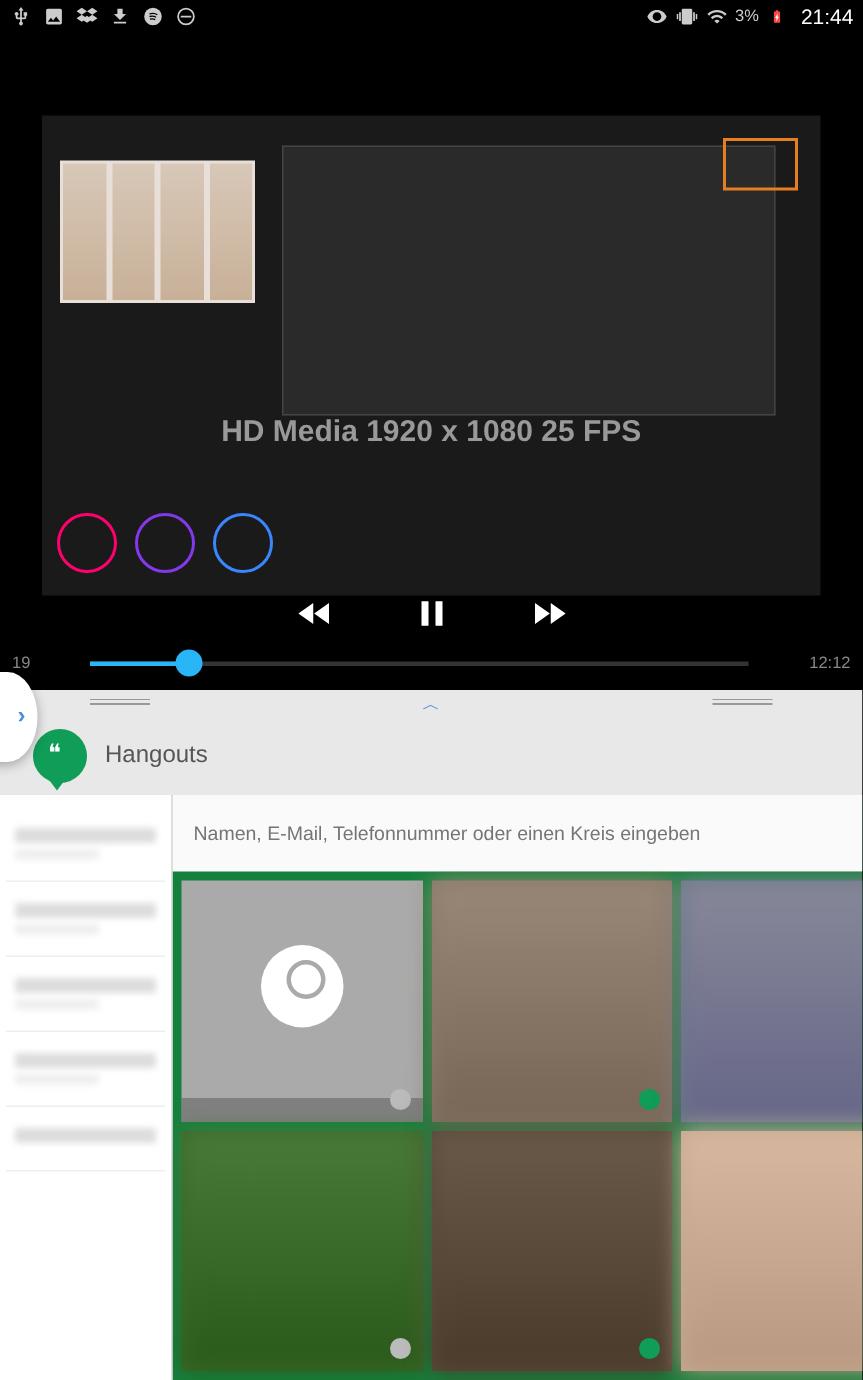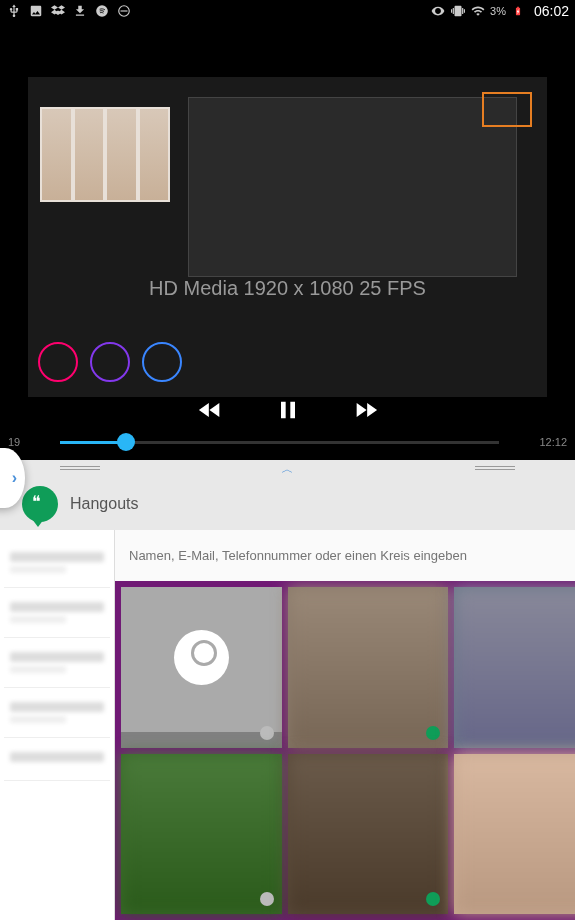--- a/index.html
+++ b/index.html
@@ -15,21 +15,21 @@
     .video-thumbnail { position: absolute; top: 0; left: 0; width: 100%; height: 100%; }
     .models-section { position: absolute; top: 30px; left: 12px; width: 130px; height: 95px; background: #e8e0d8; display: flex; }
     .model { flex: 1; background: linear-gradient(#d8c8b8 0%, #c8b098 100%); margin: 2px; }
     .settings-panel { position: absolute; top: 20px; left: 160px; right: 30px; bottom: 120px; background: #2a2a2a; border: 1px solid #444; }
     .small-preview { position: absolute; top: 15px; right: 15px; width: 50px; height: 35px; border: 2px solid #e67e22; }
     .color-wheels { position: absolute; bottom: 15px; left: 10px; display: flex; gap: 12px; }
     .wheel { width: 40px; height: 40px; border-radius: 50%; border: 2px solid; }
     .wheel:nth-child(1) { border-color: #ff006e; }
     .wheel:nth-child(2) { border-color: #8338ec; }
     .wheel:nth-child(3) { border-color: #3a86ff; }
-    .video-title-overlay { position: absolute; top: 200px; left: 50%; transform: translateX(-50%); color: #999; font-size: 20px; white-space: nowrap; }
+    .video-title-overlay { position: absolute; top: 200px; left: 50%; transform: translateX(-50%); color: #999; font-size: 20px; white-space: nowrap; font-weight: bold; }
     
     .playback-controls { position: absolute; bottom: 30px; left: 0; right: 0; display: flex; justify-content: center; gap: 50px; align-items: center; }
     .ctrl-btn { color: #fff; font-size: 24px; cursor: pointer; }
     
     .progress-bar { position: absolute; bottom: 8px; left: 0; right: 0; height: 20px; display: flex; align-items: center; padding: 0 8px; gap: 32px; }
     .time-label { color: #888; font-size: 11px; }
     .track { flex: 1; height: 3px; background: #333; margin: 0 8px; position: relative; }
     .track-fill { position: absolute; left: 0; top: 0; height: 100%; width: 15%; background: #29b6f6; }
     .track-thumb { position: absolute; left: 15%; top: 50%; transform: translate(-50%, -50%); width: 18px; height: 18px; border-radius: 50%; background: #29b6f6; }
     
@@ -39,21 +39,21 @@
     
     .side-handle { position: absolute; top: 448px; left: -15px; width: 40px; height: 60px; background: #fff; border-radius: 0 50% 50% 0; z-index: 10; display: flex; align-items: center; justify-content: flex-end; padding-right: 8px; box-shadow: 0 2px 8px rgba(0,0,0,0.3); }
     .side-handle-arrow { color: #4a90d9; font-weight: bold; }
     
     .hangouts-header { height: 52px; background: #e8e8e8; display: flex; align-items: center; padding-left: 22px; gap: 12px; position: relative; text-align: center; }
     .hangouts-icon { width: 36px; height: 36px; background: #0f9d58; border-radius: 50%; position: relative; }
     .hangouts-icon::before { content: ""; position: absolute; bottom: -5px; left: 10px; width: 0; height: 0; border-left: 6px solid transparent; border-right: 6px solid transparent; border-top: 8px solid #0f9d58; }
     .hangouts-icon::after { content: "❝"; position: absolute; color: #fff; font-size: 16px; top: 6px; left: 10px; }
     .hangouts-title { color: #555; font-size: 16px; }
     
-    .hangouts-body { display: flex; height: 390px; background: #701a75; }
+    .hangouts-body { display: flex; height: 390px; background: #15803d; }
     .contacts-list { width: 115px; background: #fff; border-right: 1px solid #ddd; padding: 8px 4px; }
     .contact-item { padding: 14px 6px; border-bottom: 1px solid #eee; }
     .contact-name { height: 10px; background: #ddd; border-radius: 2px; margin-bottom: 4px; filter: blur(2px); }
     .contact-sub { height: 7px; background: #eee; width: 60%; border-radius: 2px; filter: blur(2px); }
     
     .contacts-main { flex: 1; display: flex; flex-direction: column; }
     .search-input { border: none; padding: 18px 14px; font-size: 13px; color: #888; outline: none; background: #fafafa; }
     .contact-grid { flex: 1; display: grid; grid-template-columns: repeat(3, 1fr); gap: 6px; padding: 6px; overflow: hidden; }
     .contact-tile { background: #888; position: relative; aspect-ratio: 1; }
     .contact-tile.placeholder { background: #aaa; display: flex; align-items: center; justify-content: center; }
@@ -119,21 +119,21 @@
           <path d="M1 9l2 2c4.97-4.97 13.03-4.97 18 0l2-2C16.93 2.93 7.08 2.93 1 9zm8 8l3 3 3-3c-1.65-1.66-4.34-1.66-6 0zm-4-4l2 2c2.76-2.76 7.24-2.76 10 0l2-2C15.14 9.14 8.87 9.14 5 13z"></path>
         </svg>
     </span>
     <span style="font-size:11px">3%</span>
     <span class="status-icon">
       <svg width="10" height="14" viewBox="0 0 24 24">
           <path fill="#f44" d="M15.67 4H14V2h-4v2H8.33C7.6 4 7 4.6 7 5.33v15.33C7 21.4 7.6 22 8.33 22h7.33c.74 0 1.34-.6 1.34-1.33V5.33C17 4.6 16.4 4 15.67 4z"></path>
           <path fill="#fff" d="M11 20v-5.5H9L13 7v5.5h2L11 20z"></path>
         </svg>
     </span>
-    <span style="font-size:14px;color:#fff;margin-left:4px">06:02</span>
+    <span style="font-size:14px;color:#fff;margin-left:4px">21:44</span>
   </div>
 </div>
 
 <div class="video-area">
   <div class="video-content">
     <div class="video-thumbnail">
       <div class="models-section">
         <div class="model"></div>
           <div class="model"></div>
           <div class="model"></div>

